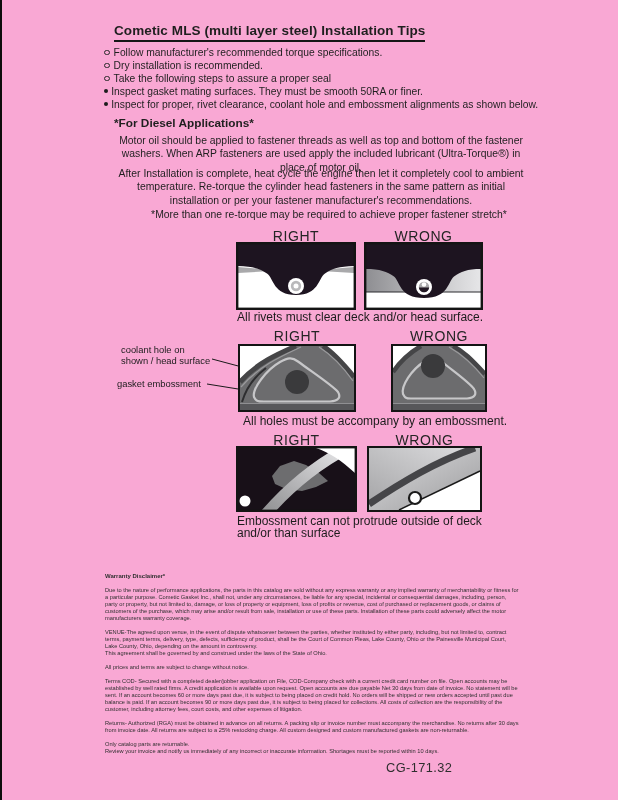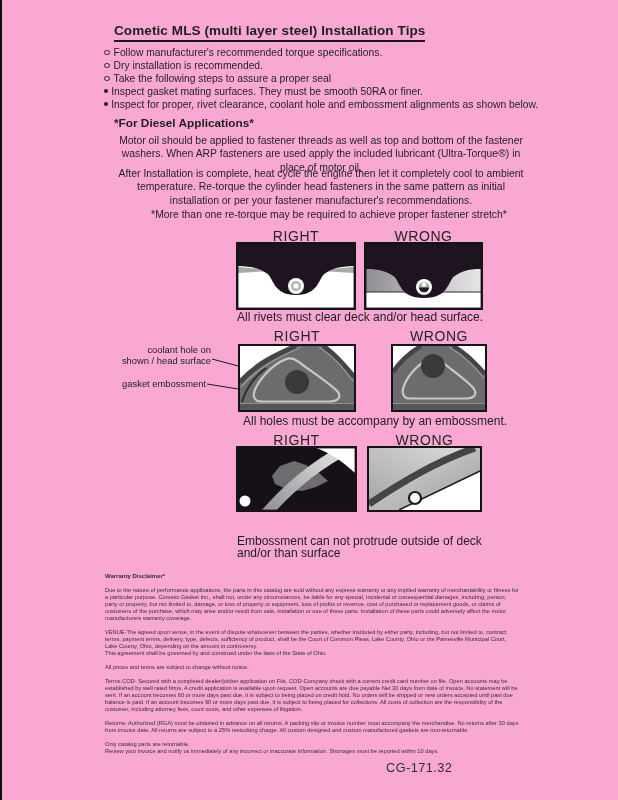--- a/index.html
+++ b/index.html
@@ -22,21 +22,21 @@
   .para{position:absolute;left:114px;width:414px;font-size:10.4px;line-height:13.4px;text-align:center;}
   .p1{top:134px;}
   .p2{top:167px;}
   .p3{top:208px;width:430px;}
 
   .dlabel{position:absolute;font-size:14px;letter-spacing:.6px;color:#252525;text-align:center;}
   .panel{position:absolute;}
   .panel svg{display:block;}
   .caption{position:absolute;font-size:12px;line-height:11.5px;color:#1c1c1c;}
 
-  .ptr-label{position:absolute;font-size:9.4px;line-height:11px;text-align:right;color:#1c1c1c;}
+  .ptr-label{position:absolute;font-size:9.4px;line-height:11px;color:#1c1c1c;}
   .leader{position:absolute;left:203px;top:349px;}
 
   .disclaimer{position:absolute;left:105px;top:573px;width:415px;font-size:5.7px;
               line-height:7px;color:#303030;}
   .disclaimer h4{margin:0 0 7px 0;font-size:6px;}
   .disclaimer p{margin:0 0 7px 0;}
   .disclaimer p.tight{margin-bottom:0;}
   .disclaimer p.last{margin-bottom:0;}
 
   .page-num{position:absolute;left:386px;top:760px;font-size:12.8px;letter-spacing:.4px;color:#2e2e2e;}
@@ -204,21 +204,21 @@
       <rect x="0" y="0" width="115" height="66" fill="url(#bgg4)"></rect>
       <path d="M2,58 C35,36 68,16 108,2 L113,2 L113,27 L32,64 L2,64 Z" fill="url(#silver4)"></path>
       <polygon points="32,64 113,25 113,64" fill="#ffffff"></polygon>
       <line x1="32" y1="64" x2="113" y2="25" stroke="#1a1a1a" stroke-width="1.4"></line>
       <path d="M2,58 C35,36 68,16 108,2" fill="none" stroke="#454548" stroke-width="7"></path>
       <circle cx="48" cy="52" r="6" fill="#ffffff" stroke="#1a1a1a" stroke-width="2.2"></circle>
       <rect x="1" y="1" width="113" height="64" fill="none" stroke="#141414" stroke-width="2"></rect>
     </svg>
   </div>
 
-  <div class="caption" style="left:237px;top:516px;width:250px;margin-top:20px;">
+  <div class="caption" style="left:237px;top:516px;width:250px;">
     <div>Embossment can not protrude outside of deck</div>
     <div>and/or than surface</div>
   </div>
 
   <div class="disclaimer">
     <h4>Warranty Disclaimer*</h4>
     <p>Due to the nature of performance applications, the parts in this catalog are sold without any express warranty or any implied warranty of merchantability or fitness for a particular purpose.  Cometic Gasket Inc., shall not, under any circumstances, be liable for any special, incidental or consequential damages, including, person, party or property, but not limited to, damage, or loss of property or equipment, loss of profits or revenue, cost of purchased or replacement goods, or claims of customers of the purchase, which may arise and/or result from sale, installation or use of these parts.  Installation of these parts could adversely affect the motor manufacturers warranty coverage.</p>
     <p class="tight">VENUE-The agreed upon venue, in the event of dispute whatsoever between the parties, whether instituted by either party, including, but not limited to, contract terms, payment terms, delivery, type, defects, sufficiency of product, shall be the Court of Common Pleas, Lake County, Ohio or the Painesville Municipal Court, Lake County, Ohio, depending on the amount in controversy.</p>
     <p>This agreement shall be governed by and construed under the laws of the State of Ohio.</p>
     <p>All prices and terms are subject to change without notice.</p>

